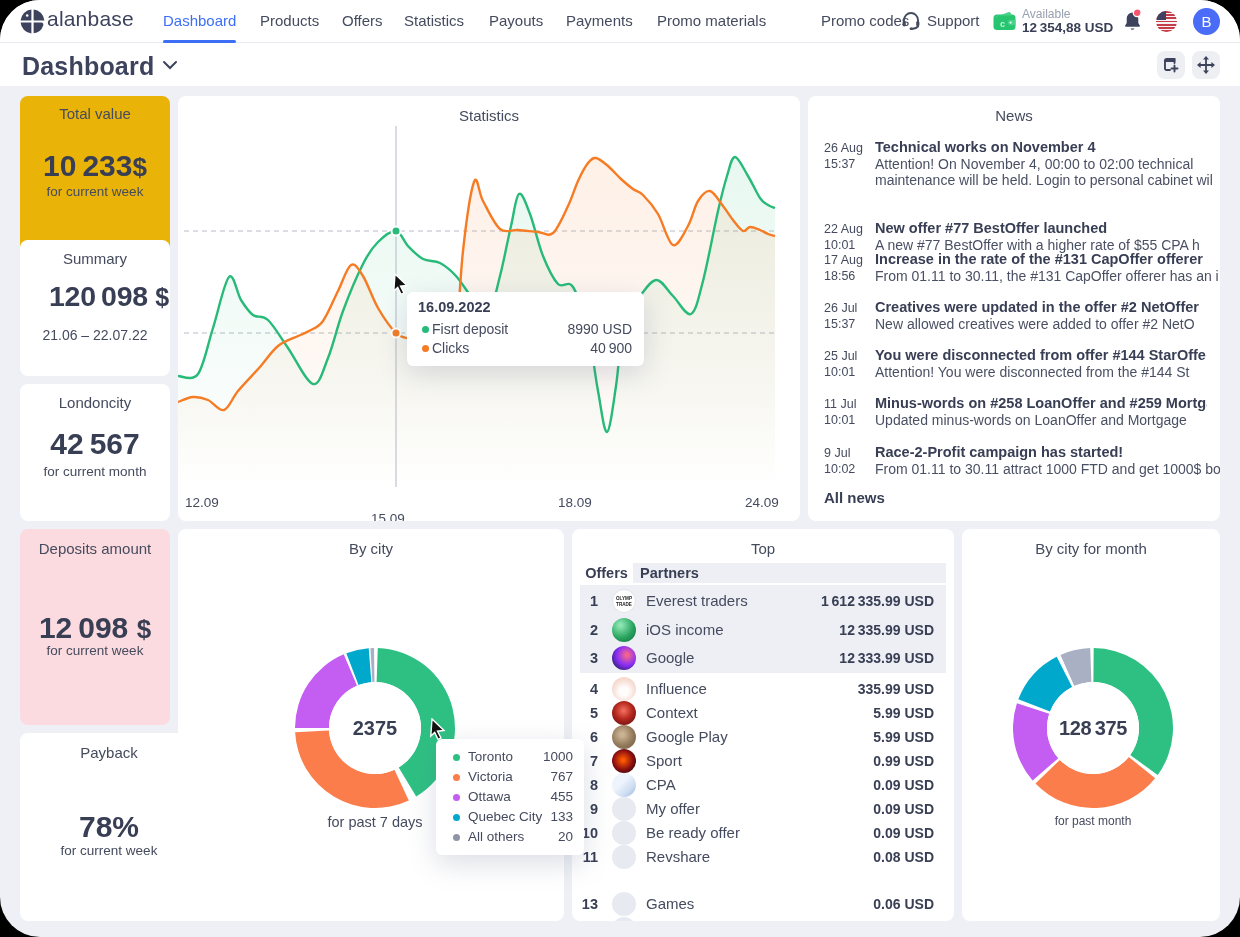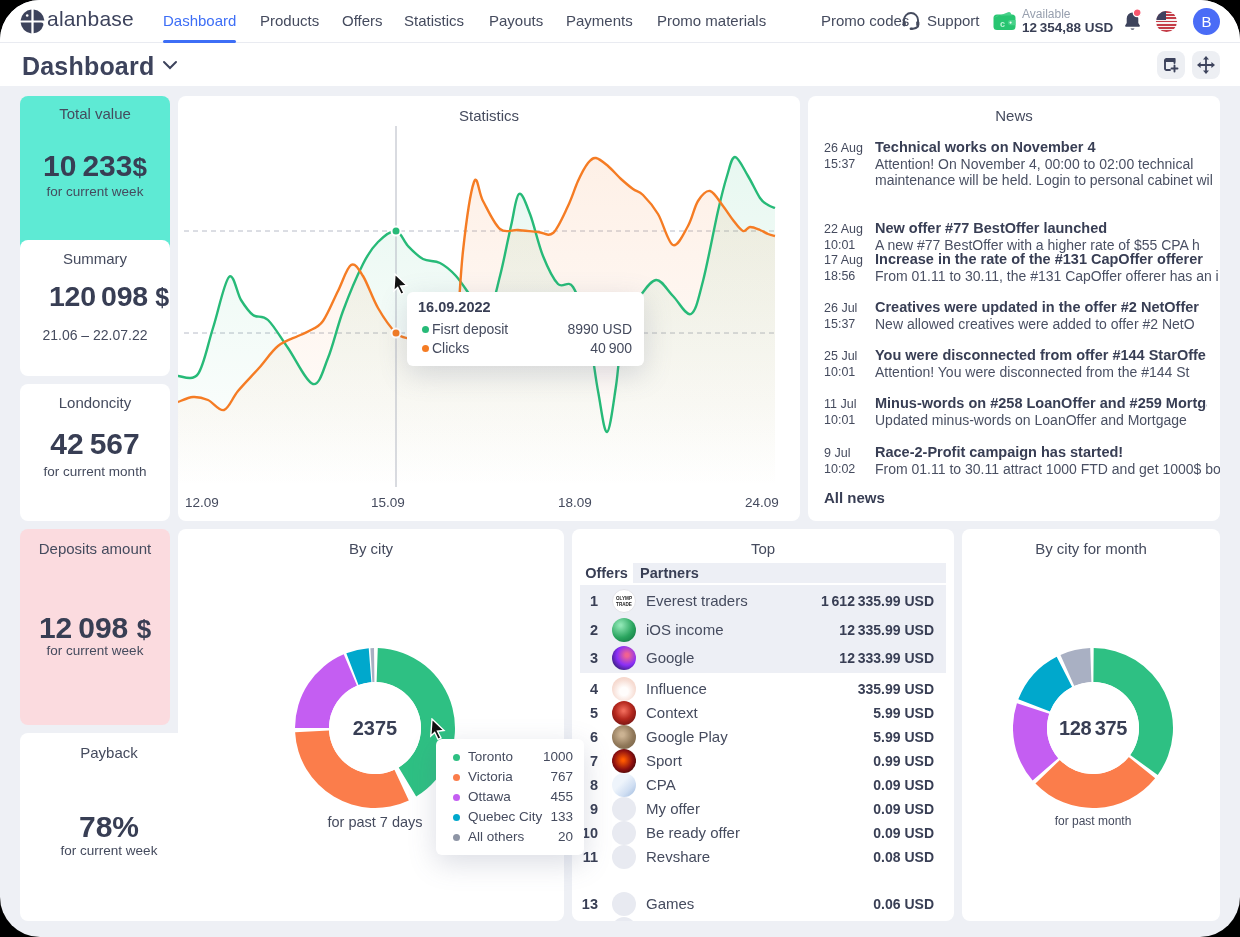--- a/index.html
+++ b/index.html
@@ -103,21 +103,21 @@
         <path d="M10 1 L13 4.6 H7 Z"></path>
           <path d="M10 19 L7 15.4 H13 Z"></path>
           <path d="M1 10 L4.6 7 V13 Z"></path>
           <path d="M19 10 L15.4 13 V7 Z"></path>
         <rect x="9.1" y="3.5" width="1.8" height="13" rx="0.9"></rect>
           <rect x="3.5" y="9.1" width="13" height="1.8" rx="0.9"></rect>
       </svg>
     </div>
   </div>
 
-  <div class="card" style="left:20px; top:96px; width:150px; height:164px; background:#5eead4;">
+  <div class="card" style="left:20px; top:96px; width:150px; height:164px; background:#eab308;">
     <div class="ctitle" style="top:9px;">Total value</div>
     <div class="bignum" style="top:53px; font-size:30px;">10 233<span style="font-size:26px;">$</span></div>
     <div class="sub" style="top:88px;">for current week</div>
   </div>
   <div class="card" style="left:20px; top:240px; width:150px; height:136px;">
     <div class="ctitle" style="top:10px;">Summary</div>
     <div class="bignum" style="top:40px; font-size:28.5px; letter-spacing:-0.3px;padding-left:28px;">120 098 <span style="font-size:25px;">$</span></div>
     <div class="sub" style="top:87px; font-size:14px;">21.06 – 22.07.22</div>
   </div>
   <div class="card" style="left:20px; top:384px; width:150px; height:137px;">
@@ -155,21 +155,21 @@
       <line x1="6" y1="237" x2="597" y2="237" stroke="#b8bcc8" stroke-width="1" stroke-dasharray="5 4"></line>
       <path d="M0.0,280.0C3.3,279.7 14.2,286.0 20.0,278.0C25.8,270.0 29.8,248.2 35.0,232.0C40.2,215.8 46.3,185.7 51.0,181.0C55.7,176.3 59.0,197.7 63.0,204.0C67.0,210.3 70.5,215.7 75.0,219.0C79.5,222.3 84.2,218.5 90.0,224.0C95.8,229.5 102.5,241.3 110.0,252.0C117.5,262.7 128.3,286.3 135.0,288.0C141.7,289.7 145.0,274.2 150.0,262.0C155.0,249.8 159.2,230.7 165.0,215.0C170.8,199.3 179.2,179.5 185.0,168.0C190.8,156.5 194.5,151.5 200.0,146.0C205.5,140.5 213.0,134.3 218.0,135.0C223.0,135.7 225.5,145.3 230.0,150.0C234.5,154.7 239.7,160.2 245.0,163.0C250.3,165.8 256.5,164.2 262.0,167.0C267.5,169.8 272.5,174.0 278.0,180.0C283.5,186.0 289.7,196.7 295.0,203.0C300.3,209.3 305.5,221.8 310.0,218.0C314.5,214.2 318.2,194.7 322.0,180.0C325.8,165.3 329.8,143.7 333.0,130.0C336.2,116.3 337.8,100.0 341.0,98.0C344.2,96.0 348.0,107.7 352.0,118.0C356.0,128.3 360.3,148.3 365.0,160.0C369.7,171.7 375.0,182.8 380.0,188.0C385.0,193.2 390.0,183.2 395.0,191.0C400.0,198.8 405.8,217.7 410.0,235.0C414.2,252.3 416.8,278.2 420.0,295.0C423.2,311.8 426.0,336.8 429.0,336.0C432.0,335.2 435.2,308.5 438.0,290.0C440.8,271.5 442.3,239.5 446.0,225.0C449.7,210.5 454.7,209.8 460.0,203.0C465.3,196.2 472.2,184.5 478.0,184.0C483.8,183.5 489.2,194.3 495.0,200.0C500.8,205.7 508.0,220.5 513.0,218.0C518.0,215.5 520.5,202.2 525.0,185.0C529.5,167.8 536.0,132.5 540.0,115.0C544.0,97.5 546.2,89.0 549.0,80.0C551.8,71.0 553.5,61.0 557.0,61.0C560.5,61.0 565.8,73.2 570.0,80.0C574.2,86.8 578.7,97.2 582.0,102.0C585.3,106.8 587.5,107.3 590.0,109.0C592.5,110.7 595.8,111.5 597.0,112.0 L597,391 L0,391 Z" fill="url(#gfill)"></path>
       <path d="M0.0,306.0C2.5,305.2 10.0,301.3 15.0,301.0C20.0,300.7 24.8,301.8 30.0,304.0C35.2,306.2 41.0,315.5 46.0,314.0C51.0,312.5 54.2,302.0 60.0,295.0C65.8,288.0 74.3,279.5 81.0,272.0C87.7,264.5 93.5,255.3 100.0,250.0C106.5,244.7 114.8,242.5 120.0,240.0C125.2,237.5 126.8,237.5 131.0,235.0C135.2,232.5 140.2,231.7 145.0,225.0C149.8,218.3 155.3,204.3 160.0,195.0C164.7,185.7 168.8,171.5 173.0,169.0C177.2,166.5 180.5,172.8 185.0,180.0C189.5,187.2 194.5,202.5 200.0,212.0C205.5,221.5 212.7,231.8 218.0,237.0C223.3,242.2 227.7,241.3 232.0,243.0C236.3,244.7 240.2,243.8 244.0,247.0C247.8,250.2 251.2,255.8 255.0,262.0C258.8,268.2 263.2,264.0 267.0,262.0C270.8,260.0 275.0,250.7 278.0,235.0C281.0,219.3 282.0,182.3 285.0,155.0C288.0,127.7 292.7,95.2 296.0,86.0C299.3,76.8 300.7,97.2 305.0,105.0C309.3,112.8 316.2,128.2 322.0,133.0C327.8,137.8 333.7,133.5 340.0,134.0C346.3,134.5 354.2,135.5 360.0,136.0C365.8,136.5 370.0,141.3 375.0,137.0C380.0,132.7 385.8,118.7 390.0,110.0C394.2,101.3 396.7,92.2 400.0,85.0C403.3,77.8 407.0,70.8 410.0,67.0C413.0,63.2 414.7,61.5 418.0,62.0C421.3,62.5 425.8,66.5 430.0,70.0C434.2,73.5 438.8,79.2 443.0,83.0C447.2,86.8 451.3,90.3 455.0,93.0C458.7,95.7 460.8,94.8 465.0,99.0C469.2,103.2 475.0,109.7 480.0,118.0C485.0,126.3 490.0,147.0 495.0,149.0C500.0,151.0 505.8,137.3 510.0,130.0C514.2,122.7 516.3,110.8 520.0,105.0C523.7,99.2 527.8,94.2 532.0,95.0C536.2,95.8 541.2,105.2 545.0,110.0C548.8,114.8 551.7,119.8 555.0,124.0C558.3,128.2 562.2,133.8 565.0,135.0C567.8,136.2 569.2,131.2 572.0,131.0C574.8,130.8 579.0,132.8 582.0,134.0C585.0,135.2 587.5,137.0 590.0,138.0C592.5,139.0 595.8,139.7 597.0,140.0 L597,391 L0,391 Z" fill="url(#ofill)"></path>
       <line x1="218" y1="30" x2="218" y2="391" stroke="#b3b7c2" stroke-width="1"></line>
       <path d="M0.0,280.0C3.3,279.7 14.2,286.0 20.0,278.0C25.8,270.0 29.8,248.2 35.0,232.0C40.2,215.8 46.3,185.7 51.0,181.0C55.7,176.3 59.0,197.7 63.0,204.0C67.0,210.3 70.5,215.7 75.0,219.0C79.5,222.3 84.2,218.5 90.0,224.0C95.8,229.5 102.5,241.3 110.0,252.0C117.5,262.7 128.3,286.3 135.0,288.0C141.7,289.7 145.0,274.2 150.0,262.0C155.0,249.8 159.2,230.7 165.0,215.0C170.8,199.3 179.2,179.5 185.0,168.0C190.8,156.5 194.5,151.5 200.0,146.0C205.5,140.5 213.0,134.3 218.0,135.0C223.0,135.7 225.5,145.3 230.0,150.0C234.5,154.7 239.7,160.2 245.0,163.0C250.3,165.8 256.5,164.2 262.0,167.0C267.5,169.8 272.5,174.0 278.0,180.0C283.5,186.0 289.7,196.7 295.0,203.0C300.3,209.3 305.5,221.8 310.0,218.0C314.5,214.2 318.2,194.7 322.0,180.0C325.8,165.3 329.8,143.7 333.0,130.0C336.2,116.3 337.8,100.0 341.0,98.0C344.2,96.0 348.0,107.7 352.0,118.0C356.0,128.3 360.3,148.3 365.0,160.0C369.7,171.7 375.0,182.8 380.0,188.0C385.0,193.2 390.0,183.2 395.0,191.0C400.0,198.8 405.8,217.7 410.0,235.0C414.2,252.3 416.8,278.2 420.0,295.0C423.2,311.8 426.0,336.8 429.0,336.0C432.0,335.2 435.2,308.5 438.0,290.0C440.8,271.5 442.3,239.5 446.0,225.0C449.7,210.5 454.7,209.8 460.0,203.0C465.3,196.2 472.2,184.5 478.0,184.0C483.8,183.5 489.2,194.3 495.0,200.0C500.8,205.7 508.0,220.5 513.0,218.0C518.0,215.5 520.5,202.2 525.0,185.0C529.5,167.8 536.0,132.5 540.0,115.0C544.0,97.5 546.2,89.0 549.0,80.0C551.8,71.0 553.5,61.0 557.0,61.0C560.5,61.0 565.8,73.2 570.0,80.0C574.2,86.8 578.7,97.2 582.0,102.0C585.3,106.8 587.5,107.3 590.0,109.0C592.5,110.7 595.8,111.5 597.0,112.0" fill="none" stroke="#27ba78" stroke-width="2.4"></path>
       <path d="M0.0,306.0C2.5,305.2 10.0,301.3 15.0,301.0C20.0,300.7 24.8,301.8 30.0,304.0C35.2,306.2 41.0,315.5 46.0,314.0C51.0,312.5 54.2,302.0 60.0,295.0C65.8,288.0 74.3,279.5 81.0,272.0C87.7,264.5 93.5,255.3 100.0,250.0C106.5,244.7 114.8,242.5 120.0,240.0C125.2,237.5 126.8,237.5 131.0,235.0C135.2,232.5 140.2,231.7 145.0,225.0C149.8,218.3 155.3,204.3 160.0,195.0C164.7,185.7 168.8,171.5 173.0,169.0C177.2,166.5 180.5,172.8 185.0,180.0C189.5,187.2 194.5,202.5 200.0,212.0C205.5,221.5 212.7,231.8 218.0,237.0C223.3,242.2 227.7,241.3 232.0,243.0C236.3,244.7 240.2,243.8 244.0,247.0C247.8,250.2 251.2,255.8 255.0,262.0C258.8,268.2 263.2,264.0 267.0,262.0C270.8,260.0 275.0,250.7 278.0,235.0C281.0,219.3 282.0,182.3 285.0,155.0C288.0,127.7 292.7,95.2 296.0,86.0C299.3,76.8 300.7,97.2 305.0,105.0C309.3,112.8 316.2,128.2 322.0,133.0C327.8,137.8 333.7,133.5 340.0,134.0C346.3,134.5 354.2,135.5 360.0,136.0C365.8,136.5 370.0,141.3 375.0,137.0C380.0,132.7 385.8,118.7 390.0,110.0C394.2,101.3 396.7,92.2 400.0,85.0C403.3,77.8 407.0,70.8 410.0,67.0C413.0,63.2 414.7,61.5 418.0,62.0C421.3,62.5 425.8,66.5 430.0,70.0C434.2,73.5 438.8,79.2 443.0,83.0C447.2,86.8 451.3,90.3 455.0,93.0C458.7,95.7 460.8,94.8 465.0,99.0C469.2,103.2 475.0,109.7 480.0,118.0C485.0,126.3 490.0,147.0 495.0,149.0C500.0,151.0 505.8,137.3 510.0,130.0C514.2,122.7 516.3,110.8 520.0,105.0C523.7,99.2 527.8,94.2 532.0,95.0C536.2,95.8 541.2,105.2 545.0,110.0C548.8,114.8 551.7,119.8 555.0,124.0C558.3,128.2 562.2,133.8 565.0,135.0C567.8,136.2 569.2,131.2 572.0,131.0C574.8,130.8 579.0,132.8 582.0,134.0C585.0,135.2 587.5,137.0 590.0,138.0C592.5,139.0 595.8,139.7 597.0,140.0" fill="none" stroke="#f57c24" stroke-width="2.4"></path>
       <circle cx="218" cy="135" r="4.5" fill="#27ba78" stroke="#fff" stroke-width="2"></circle>
       <circle cx="218" cy="237" r="4.5" fill="#f57c24" stroke="#fff" stroke-width="2"></circle>
     </svg>
     <div class="abs" style="left:7px; top:399px; font-size:13.5px; color:#454b5e;">12.09</div>
-    <div class="abs" style="left:193px; top:399px; font-size:13.5px; color:#454b5e;">15.09</div>
+    <div class="abs" style="left:193px; top:415px; font-size:13.5px; color:#454b5e;">15.09</div>
     <div class="abs" style="left:380px; top:399px; font-size:13.5px; color:#454b5e;">18.09</div>
     <div class="abs" style="left:567px; top:399px; font-size:13.5px; color:#454b5e;">24.09</div>
   </div>
 
   <div class="tooltip" style="left:407px; top:292px; width:237px; height:74px;">
     <div class="abs" style="left:11px; top:7px; font-size:14.5px; font-weight:700; color:#383e54;">16.09.2022</div>
     <div class="abs" style="left:15px; top:27px; width:210px; height:20px;">
       <span style="position:absolute; left:0; top:7px; width:7px; height:7px; border-radius:50%; background:#27ba78;"></span>
       <span style="position:absolute; left:10px; top:2px; font-size:14px; color:#454b5e;">Fisrt deposit</span>
       <span style="position:absolute; right:0; top:2px; font-size:14px; color:#454b5e;">8990 USD</span>

